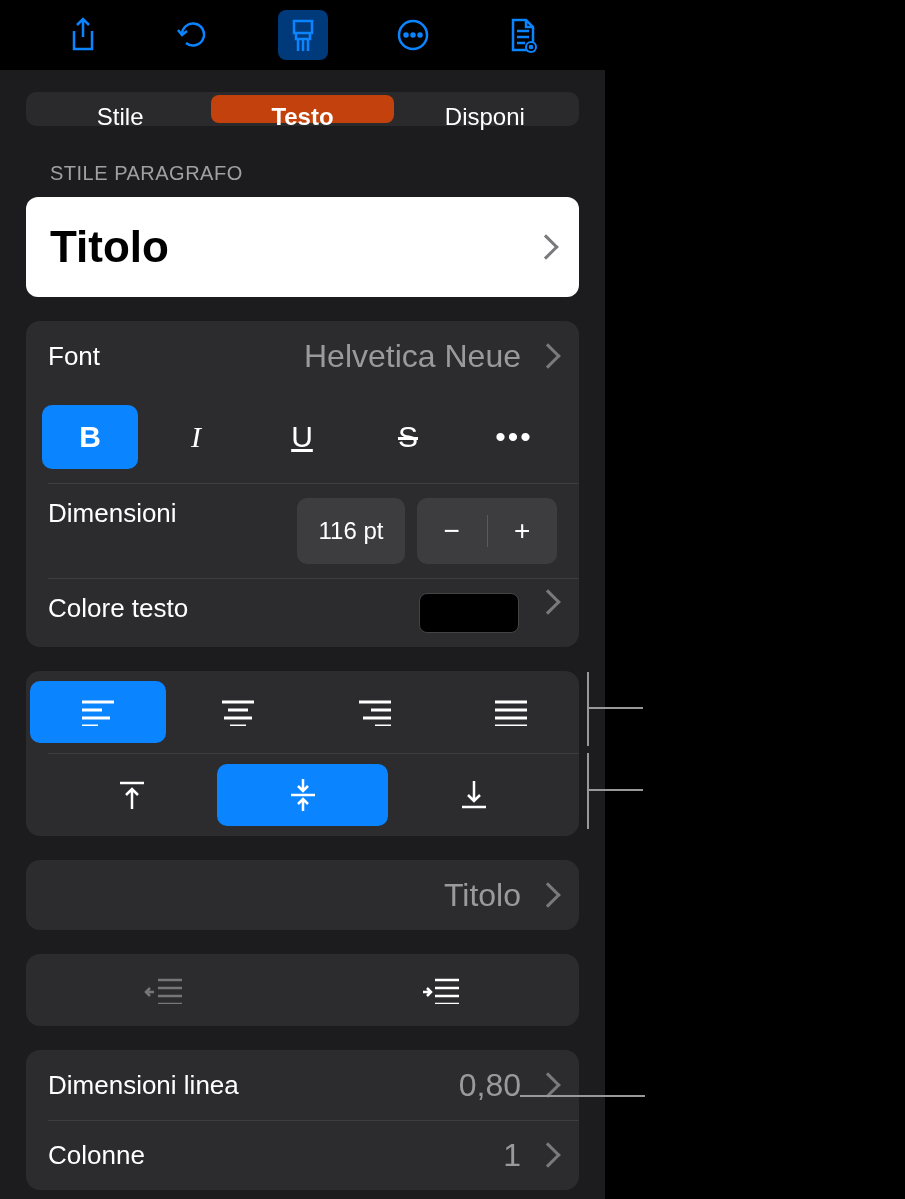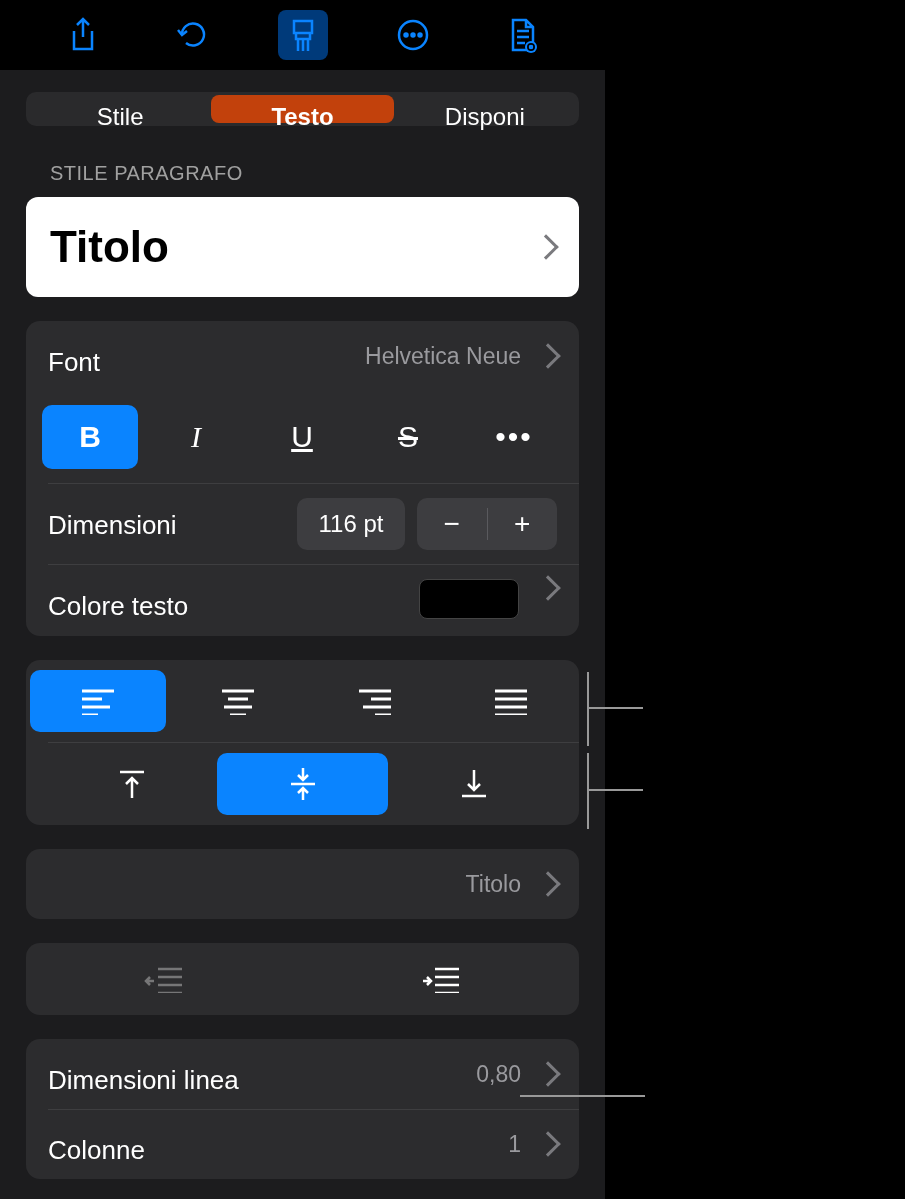--- a/index.html
+++ b/index.html
@@ -87,22 +87,22 @@
   position: relative;
 }
 .row + .row::before, .divider::before {
   content: "";
   position: absolute;
   left: 22px; right: 0; top: 0;
   height: 1px;
   background: #3e3e40;
 }
 .divider { position: relative; height: 1px; }
-.label { color: #fff; font-size: 26px; margin-top: 12px; }
-.val { color: #9a9a9e; font-size: 23px; margin-left: auto; margin-right: 12px; }
+.label { color: #fff; font-size: 26px; }
+.val { color: #9a9a9e; font-size: 32px; margin-left: auto; margin-right: 12px; }
 .chev {
   width: 18px; height: 18px;
   border-top: 3px solid #7a7a7e;
   border-right: 3px solid #7a7a7e;
   transform: rotate(45deg);
   margin-left: 6px;
 }
 .styleseg {
   display: flex;
   padding: 14px 16px;
@@ -124,21 +124,21 @@
 .dimrow {
   display: flex; align-items: flex-start;
   padding: 0 22px 14px 22px;
   gap: 12px;
   position: relative;
 }
 .dimrow .label { flex: 1; }
 .pill {
   background: #3d3d40;
   border-radius: 10px;
-  height: 52px;
+  height: 66px;
   display: flex; align-items: center; justify-content: center;
   color: #fff; font-size: 24px;
 }
 .vbox { width: 108px; }
 .stepper { width: 140px; display: flex; }
 .stepper .half { flex: 1; display: flex; align-items: center; justify-content: center; font-size: 28px; font-weight: 300; color: #fff; }
 .stepper .half + .half { border-left: 1px solid #5a5a5e; }
 .colorrow { padding: 14px 22px; display: flex; position: relative; }
 .swatch {
   width: 100px; height: 40px; border-radius: 8px;

